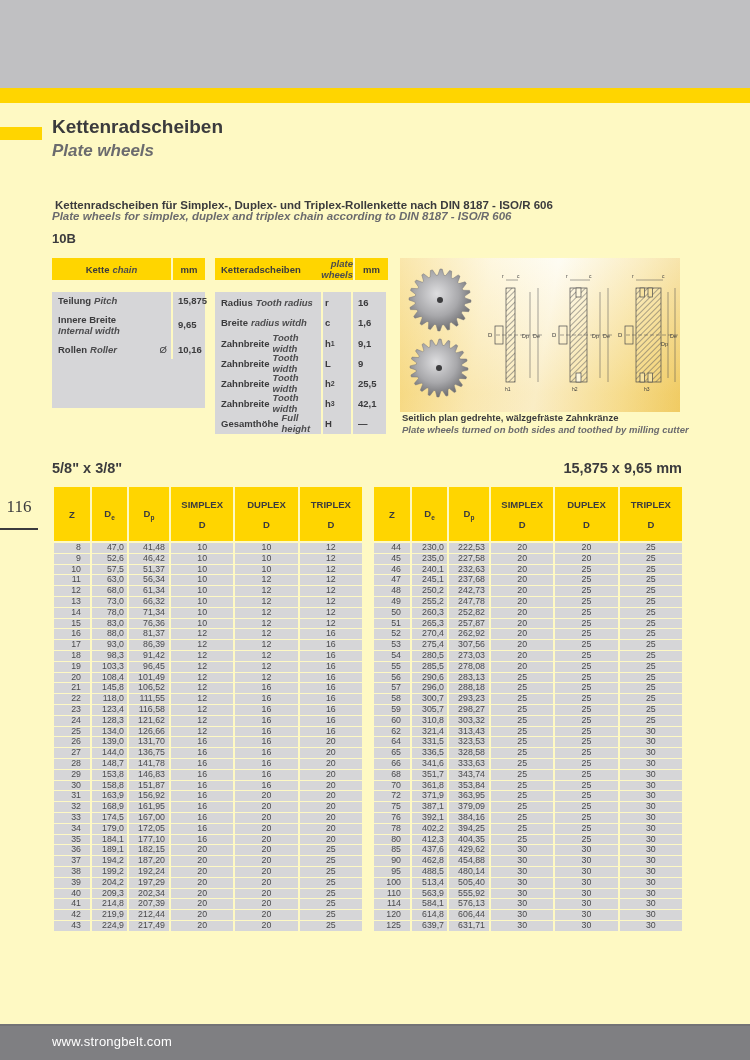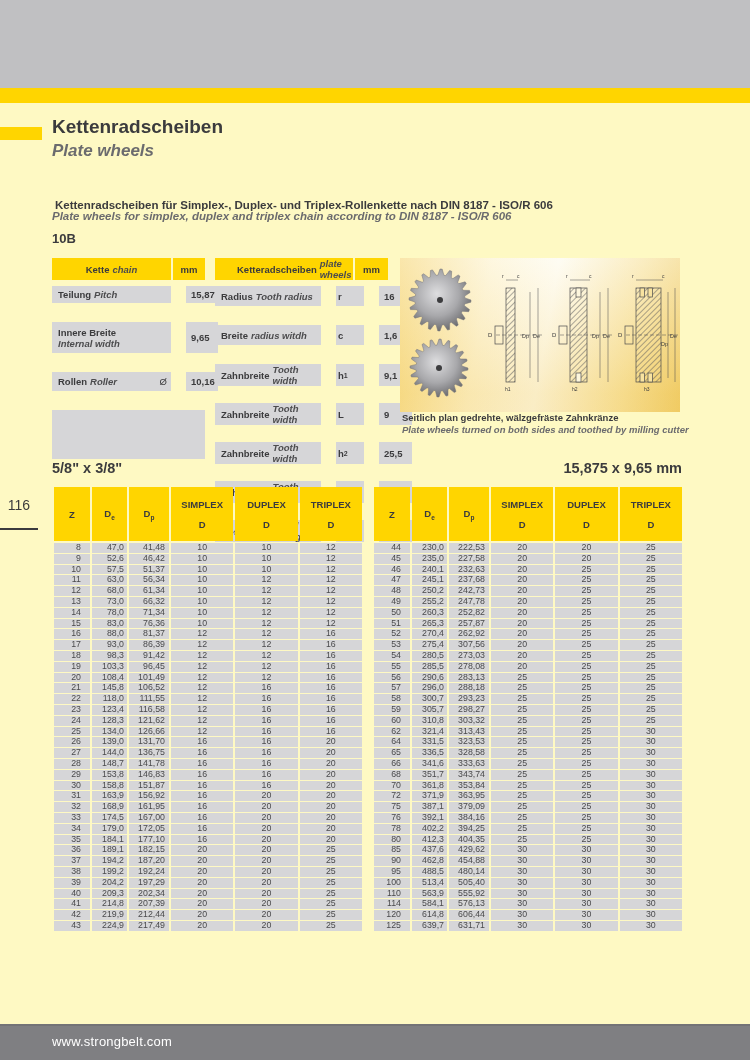--- a/index.html
+++ b/index.html
@@ -15,29 +15,29 @@
   .title-de{position:absolute;left:52px;top:116px;margin:0;font-size:19px;font-weight:700;color:#3b3b3d;}
   .title-en{position:absolute;left:52px;top:141px;margin:0;font-size:17px;font-weight:700;font-style:italic;color:#6b6b6e;}
   .intro-de{position:absolute;left:52px;top:196px;margin:3px;font-size:11.5px;font-weight:700;color:#3b3b3d;}
   .intro-en{position:absolute;left:52px;top:210px;margin:0;font-size:11.5px;font-weight:700;font-style:italic;color:#6b6b6e;}
   .chain-size{position:absolute;left:52px;top:231px;font-size:13px;font-weight:700;color:#3b3b3d;}
 
   
   .spec{position:absolute;top:258px;font-size:9.5px;color:#3b3b3d;}
   .spec-left{left:52px;width:153px;}
   .spec-right{left:215px;width:175px;}
-  .spec .hdr{display:grid;gap:2px;height:22px;margin-bottom:6px;border-radius:7px;}
+  .spec .hdr{display:grid;gap:2px;height:22px;margin-bottom:12px;border-radius:7px;}
   .spec-left .hdr{grid-template-columns:119px 32px;}
   .spec-right .hdr{grid-template-columns:138px 33px;}
   .spec .hdr>span{background:#ffd500;display:flex;align-items:center;font-weight:700;}
   .spec .hdr .hl{justify-content:center;}
-  .spec-right .hdr .hl{justify-content:flex-start;padding-left:22px;}
+  .spec-right .hdr .hl{justify-content:flex-start;padding-left:6px;text-align:right;}
   .spec .hdr .hu{justify-content:center;}
   .spec i{font-style:italic;font-weight:700;color:#4c4c4e;margin-left:3px;}
-  .srow{display:grid;gap:15px;margin-bottom:19px;}
+  .srow{display:grid;gap:2px;margin-bottom:0;}
   .spec-left .srow{grid-template-columns:119px 32px;}
   .spec-right .srow{grid-template-columns:106px 28px 33px;}
   .srow>span{background:#d6d6d8;display:flex;align-items:center;}
   .slabel{padding-left:6px;font-weight:700;}
   .slabel.two{flex-direction:column;align-items:flex-start;justify-content:center;line-height:11px;}
   .slabel.two i{margin-left:0;}
   .ssym{padding-left:2px;font-weight:700;}
   .ssym sub{font-size:7px;}
   .sval{padding-left:5px;font-weight:700;}
   .dia{margin-left:auto;margin-right:4px;font-weight:400;}
@@ -52,21 +52,21 @@
   .fig-caption{position:absolute;left:402px;top:412px;font-size:9.5px;line-height:12px;}
   .fig-caption .cde{font-weight:700;color:#3b3b3d;}
   .fig-caption .cen{font-weight:700;font-style:italic;color:#6b6b6e;}
 
   
   .sec-imperial{position:absolute;left:52px;top:460px;font-size:14.5px;font-weight:700;color:#3b3b3d;}
   .sec-metric{position:absolute;right:68px;top:460px;font-size:14.5px;font-weight:700;color:#3b3b3d;}
 
   
   .pagenum{position:absolute;left:0px;top:497px;width:38px;text-align:center;
-           font-size:14px;font-weight:400;color:#3b3b3d;}
+           font-size:17px;font-weight:400;color:#3b3b3d;font-family:Liberation Serif, serif;}
   .pagenum-rule{position:absolute;left:0;top:528px;width:38px;height:2px;background:#3b3b3d;}
 
   
   .mtable{position:absolute;top:487px;width:308px;font-size:8.8px;color:#4a4a4c;}
   .mtable-left{left:54px;} .mtable-right{left:374px;}
   .mhdr{display:grid;grid-template-columns:36px 35px 40px 1fr 1fr 1fr;gap:2px;height:54px;margin-bottom:2px;}
   .mhdr>span{background:#ffd500;display:flex;flex-direction:column;align-items:center;justify-content:center;
              gap:9px;font-size:9.5px;font-weight:700;color:#3b3b3d;}
   .mhdr sub{font-size:6.5px;}
   .tbody{display:grid;grid-auto-rows:9.8px;row-gap:1px;}

